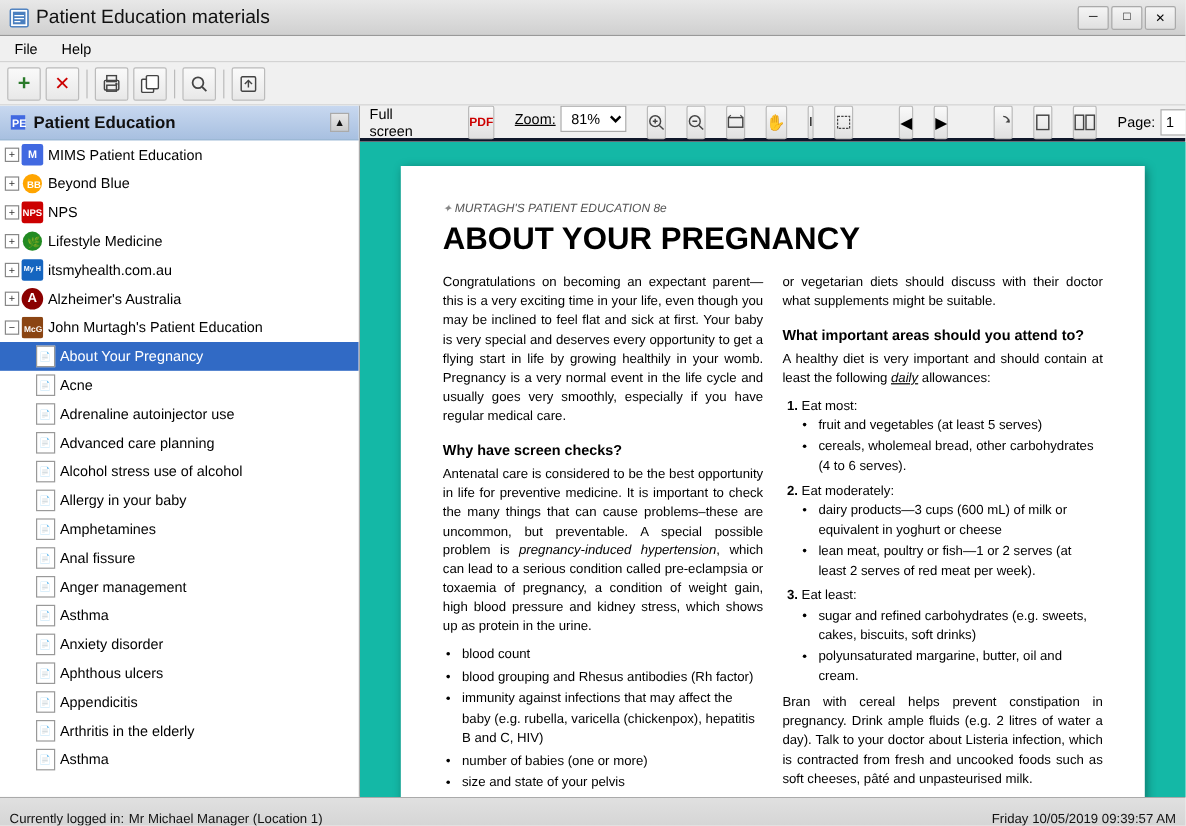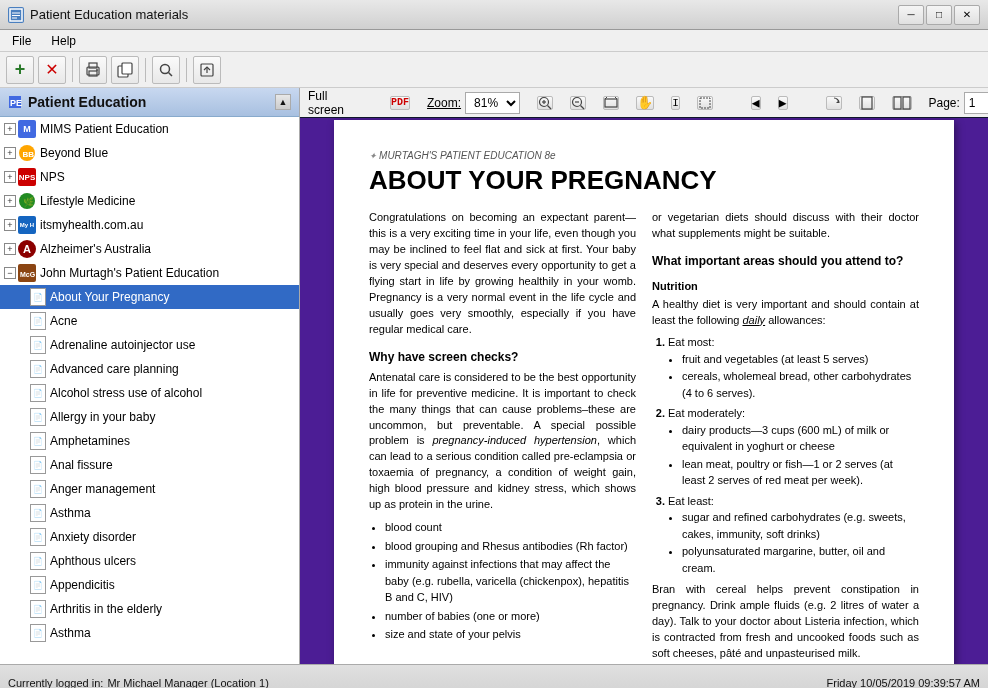--- a/index.html
+++ b/index.html
@@ -10,21 +10,21 @@
       background: linear-gradient(to bottom, #e8e8e8, #d0d0d0);
       border-bottom: 1px solid #999;
       height: 30px;
       display: flex;
       align-items: center;
       padding: 0 8px;
       justify-content: space-between;
     }
     .title-bar-left { display: flex; align-items: center; gap: 6px; }
     .title-bar-icon { width: 16px; height: 16px; background: #4a7fbf; border-radius: 2px; display: flex; align-items: center; justify-content: center; color: white; font-size: 9px; font-weight: bold; }
-    .title-text { font-size: 13px; color: #111; }
+    .title-text { font-size: 16px; color: #111; }
     .title-bar-controls { display: flex; gap: 2px; }
     .title-btn { width: 26px; height: 20px; border: 1px solid #aaa; background: linear-gradient(to bottom, #f5f5f5, #e0e0e0); font-size: 10px; display: flex; align-items: center; justify-content: center; cursor: pointer; border-radius: 2px; }
 
     
     .menu-bar {
       background: #f0f0f0;
       border-bottom: 1px solid #ccc;
       height: 22px;
       display: flex;
       align-items: center;
@@ -133,65 +133,65 @@
     
     .right-panel {
       flex: 1;
       display: flex;
       flex-direction: column;
       background: #e8e8e8;
       overflow: hidden;
     }
     .viewer-toolbar {
       background: #f0f0f0;
-      border-bottom: 1px solid #0f172a;
+      border-bottom: 3px solid #0f172a;
       height: 30px;
       display: flex;
-      align-items: center;
+      align-items: flex-start;
       padding: 0 8px;
       gap: 17px;
     }
     .viewer-label { font-size: 12px; margin-right: 8px; }
     .zoom-control {
       display: flex; align-items: center; gap: 4px;
     }
     .zoom-label { font-size: 12px; text-decoration: underline; }
     .zoom-select {
       border: 1px solid #aaa;
       background: white;
       padding: 1px 4px;
       font-size: 12px;
       height: 22px;
     }
     .viewer-btn {
-      width: 24px; height: 14px;
+      width: 24px; height: 28px;
       border: 1px solid #bbb;
       background: linear-gradient(to bottom, #fafafa, #e0e0e0);
       display: flex; align-items: center; justify-content: center;
-      cursor: pointer; font-size: 12px; border-radius: 2px; font-family: Liberation Mono, monospace;
+      cursor: pointer; font-size: 12px; border-radius: 2px;
     }
     .page-control { display: flex; align-items: center; gap: 4px; margin-left: auto; }
     .page-label { font-size: 12px; }
     .page-input { width: 40px; border: 1px solid #aaa; padding: 1px 4px; font-size: 12px; height: 22px; }
     .folder-btn {
       width: 24px; height: 22px;
       border: 1px solid #bbb;
       background: linear-gradient(to bottom, #fafafa, #e0e0e0);
       display: flex; align-items: center; justify-content: center;
       cursor: pointer; font-size: 14px; border-radius: 2px;
     }
 
     
     .doc-viewer {
       flex: 1;
       overflow: auto;
       display: flex;
       justify-content: center;
-      padding: 2px;
-      background: #4c1d95;
+      padding: 20px;
+      background: #14b8a6;
     }
     .doc-page {
       background: white;
       width: 620px;
       min-height: 800px;
       box-shadow: 2px 2px 8px rgba(0,0,0,0.4);
       padding: 30px 35px;
       position: relative;
     }
     .doc-brand {
@@ -534,38 +534,37 @@
               <li>immunity against infections that may affect the baby (e.g. rubella, varicella (chickenpox), hepatitis B and C, HIV)</li>
               <li>number of babies (one or more)</li>
               <li>size and state of your pelvis</li>
 
             </ul>
 
           </div>
           <div class="doc-right">
             <p class="doc-para">or vegetarian diets should discuss with their doctor what supplements might be suitable.</p>
             <div class="doc-section-title">What important areas should you attend to?</div>
-            <div class="doc-subsection">Nutrition</div>
             <p class="doc-para">A healthy diet is very important and should contain at least the following <em class="daily">daily</em> allowances:</p>
             <ol class="doc-num-list">
               <li><span>Eat most:</span>
                 <ul class="sub-list">
                   <li>fruit and vegetables (at least 5 serves)</li>
                   <li>cereals, wholemeal bread, other carbohydrates (4 to 6 serves).</li>
                 </ul>
               </li>
               <li><span>Eat moderately:</span>
                 <ul class="sub-list">
                   <li>dairy products—3 cups (600 mL) of milk or equivalent in yoghurt or cheese</li>
                   <li>lean meat, poultry or fish—1 or 2 serves (at least 2 serves of red meat per week).</li>
                 </ul>
               </li>
               <li><span>Eat least:</span>
                 <ul class="sub-list">
-                  <li>sugar and refined carbohydrates (e.g. sweets, cakes, immunity, soft drinks)</li>
+                  <li>sugar and refined carbohydrates (e.g. sweets, cakes, biscuits, soft drinks)</li>
                   <li>polyunsaturated margarine, butter, oil and cream.</li>
                 </ul>
               </li>
             </ol>
             <p class="doc-para">Bran with cereal helps prevent constipation in pregnancy. Drink ample fluids (e.g. 2 litres of water a day). Talk to your doctor about Listeria infection, which is contracted from fresh and uncooked foods such as soft cheeses, pâté and unpasteurised milk.</p>
 
           </div>
         </div>
       </div>
     </div>

